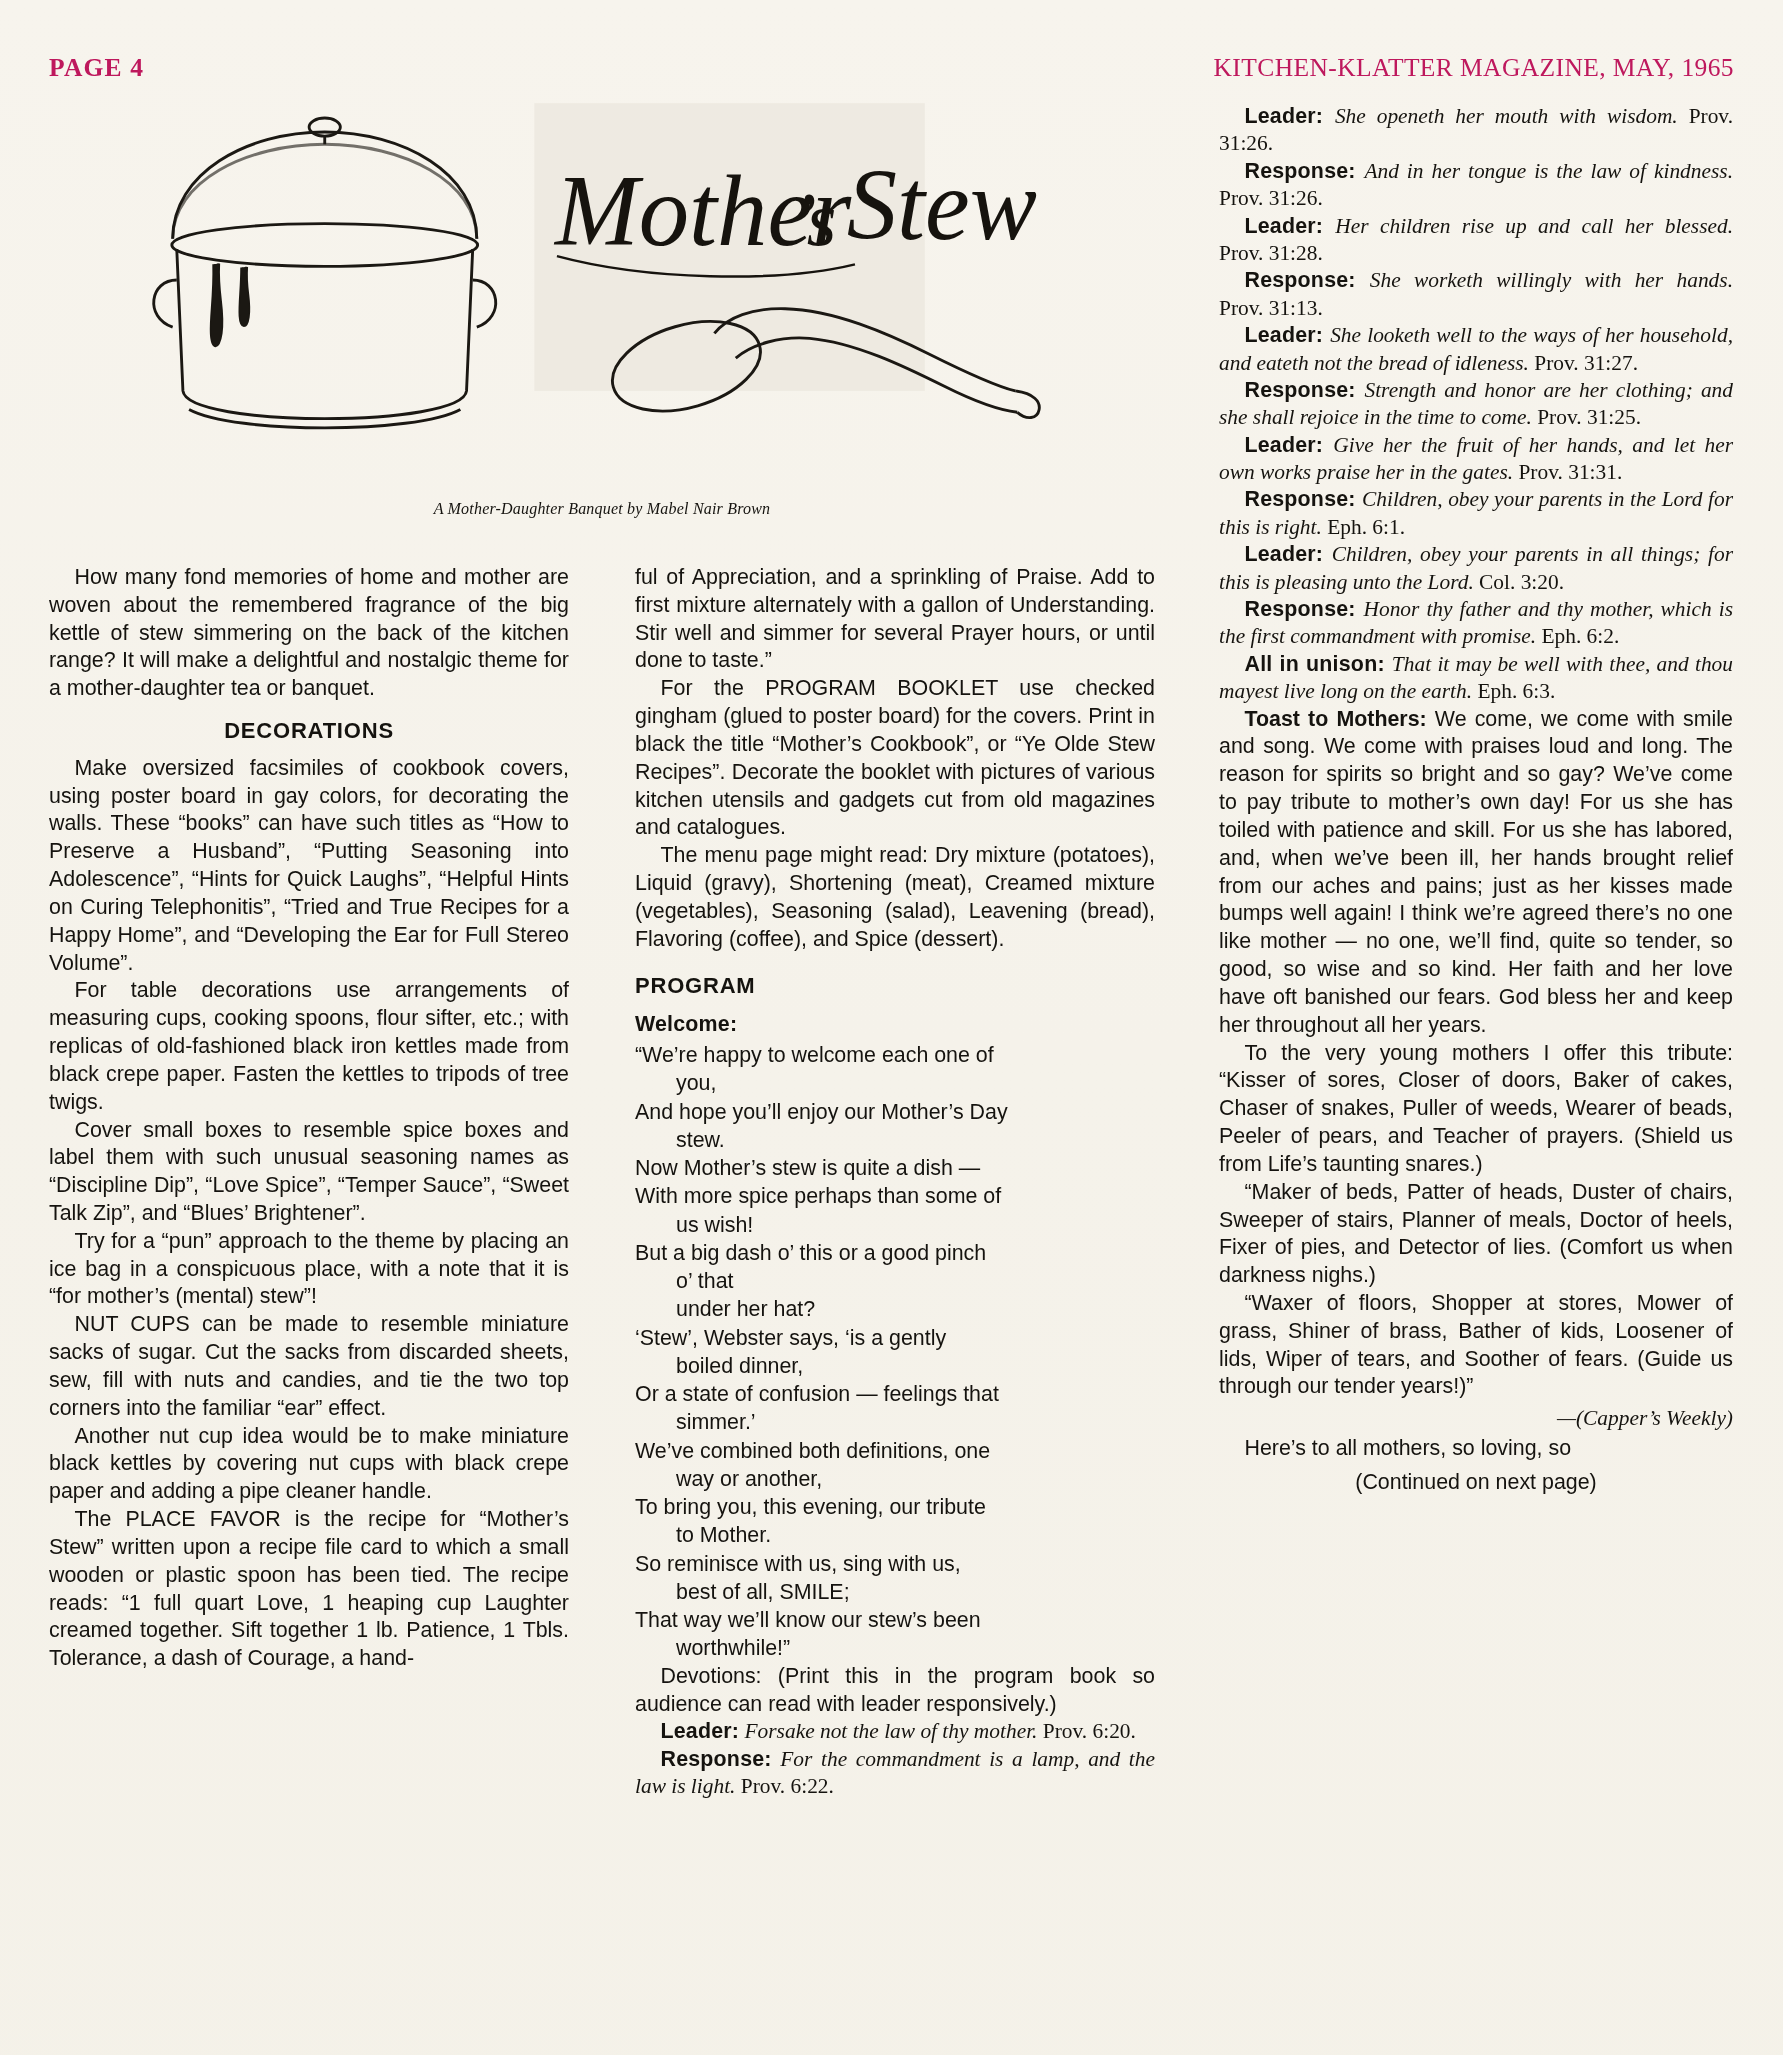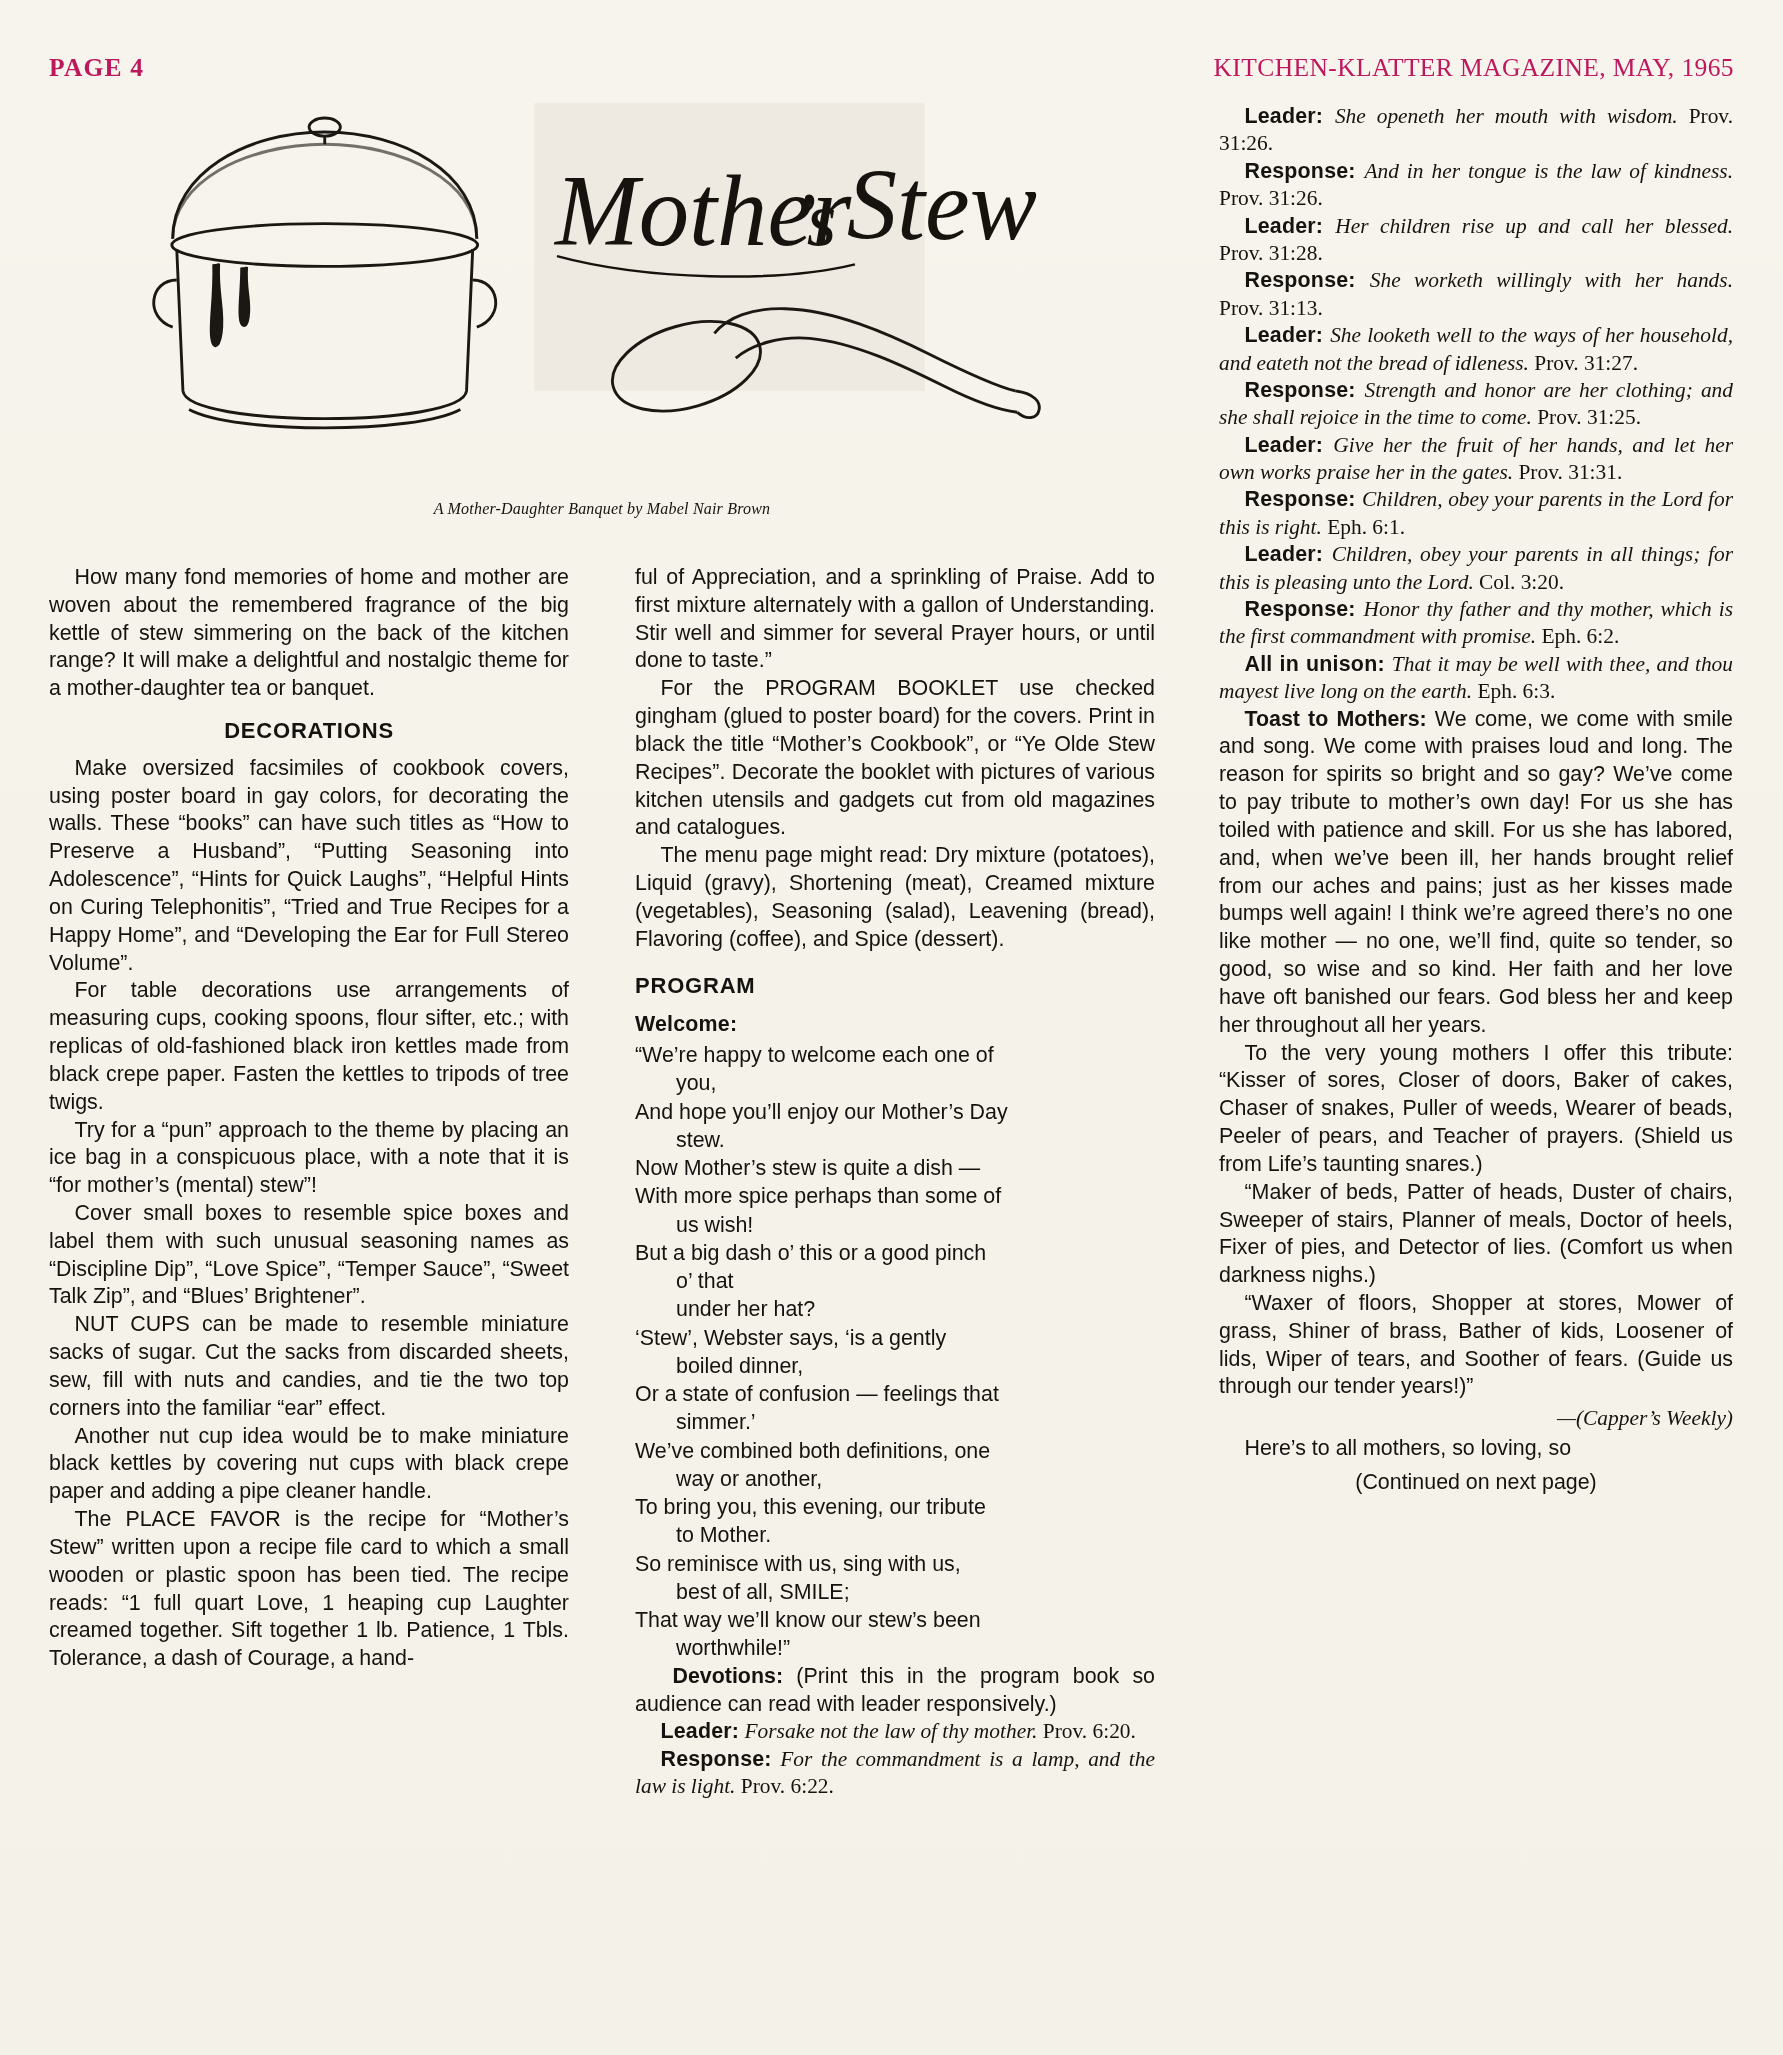--- a/index.html
+++ b/index.html
@@ -222,21 +222,21 @@
     padding-left: 41px;
   }
   .devotions {
     margin-top: 11.5px;
     font-family: "Liberation Sans", sans-serif;
     font-size: 21.4px;
     line-height: 1.30;
     text-align: justify;
     text-indent: 25.5px;
   }
-  .devotions .lead { font-weight: 700; margin-left: 12px; }
+  .devotions .lead { font-weight: 400; }
 </style>
 </head>
 <body>
 
 <div class="page">
   <div class="paper-tint"></div>
 
   <div class="header">
     <div class="page-num">PAGE 4</div>
     <div class="mast">KITCHEN-KLATTER MAGAZINE, MAY, 1965</div>
@@ -291,22 +291,22 @@
         </svg>
       </div>
       <div class="art-caption">A Mother-Daughter Banquet by Mabel Nair Brown</div>
     </div>
 
     <div class="col" id="col1">
       <p>How many fond memories of home and mother are woven about the remembered fragrance of the big kettle of stew simmering on the back of the kitchen range? It will make a delightful and nostalgic theme for a mother-daughter tea or banquet.</p>
       <div class="col-head">DECORATIONS</div>
       <p>Make oversized facsimiles of cookbook covers, using poster board in gay colors, for decorating the walls. These “books” can have such titles as “How to Preserve a Husband”, “Putting Seasoning into Adolescence”, “Hints for Quick Laughs”, “Helpful Hints on Curing Telephonitis”, “Tried and True Recipes for a Happy Home”, and “Developing the Ear for Full Stereo Volume”.</p>
       <p>For table decorations use arrangements of measuring cups, cooking spoons, flour sifter, etc.; with replicas of old-fashioned black iron kettles made from black crepe paper. Fasten the kettles to tripods of tree twigs.</p>
+      <p>Cover small boxes to resemble spice boxes and label them with such unusual seasoning names as “Discipline Dip”, “Love Spice”, “Temper Sauce”, “Sweet Talk Zip”, and “Blues’ Brightener”.</p>
       <p>Try for a “pun” approach to the theme by placing an ice bag in a conspicuous place, with a note that it is “for mother’s (mental) stew”!</p>
-      <p>Cover small boxes to resemble spice boxes and label them with such unusual seasoning names as “Discipline Dip”, “Love Spice”, “Temper Sauce”, “Sweet Talk Zip”, and “Blues’ Brightener”.</p>
       <p>NUT CUPS can be made to resemble miniature sacks of sugar. Cut the sacks from discarded sheets, sew, fill with nuts and candies, and tie the two top corners into the familiar “ear” effect.</p>
       <p>Another nut cup idea would be to make miniature black kettles by covering nut cups with black crepe paper and adding a pipe cleaner handle.</p>
       <p>The PLACE FAVOR is the recipe for “Mother’s Stew” written upon a recipe file card to which a small wooden or plastic spoon has been tied. The recipe reads: “1 full quart Love, 1 heaping cup Laughter creamed together. Sift together 1 lb. Patience, 1 Tbls. Tolerance, a dash of Courage, a hand-</p>
     </div>
 
     <div class="col" id="col2">
       <p class="noindent">ful of Appreciation, and a sprinkling of Praise. Add to first mixture alternately with a gallon of Understanding. Stir well and simmer for several Prayer hours, or until done to taste.”</p>
       <p>For the PROGRAM BOOKLET use checked gingham (glued to poster board) for the covers. Print in black the title “Mother’s Cookbook”, or “Ye Olde Stew Recipes”. Decorate the booklet with pictures of various kitchen utensils and gadgets cut from old magazines and catalogues.</p>
       <p>The menu page might read: Dry mixture (potatoes), Liquid (gravy), Shortening (meat), Creamed mixture (vegetables), Seasoning (salad), Leavening (bread), Flavoring (coffee), and Spice (dessert).</p>
 

